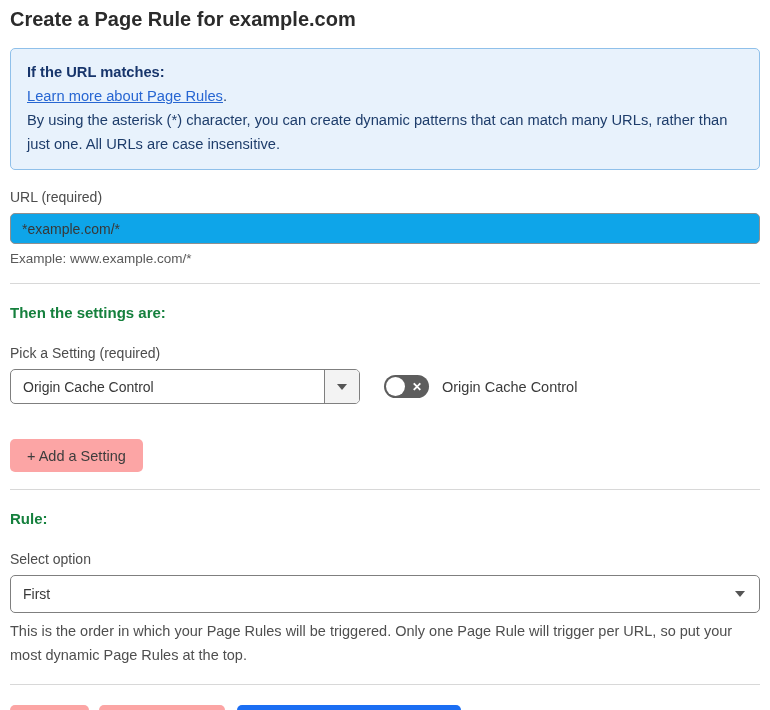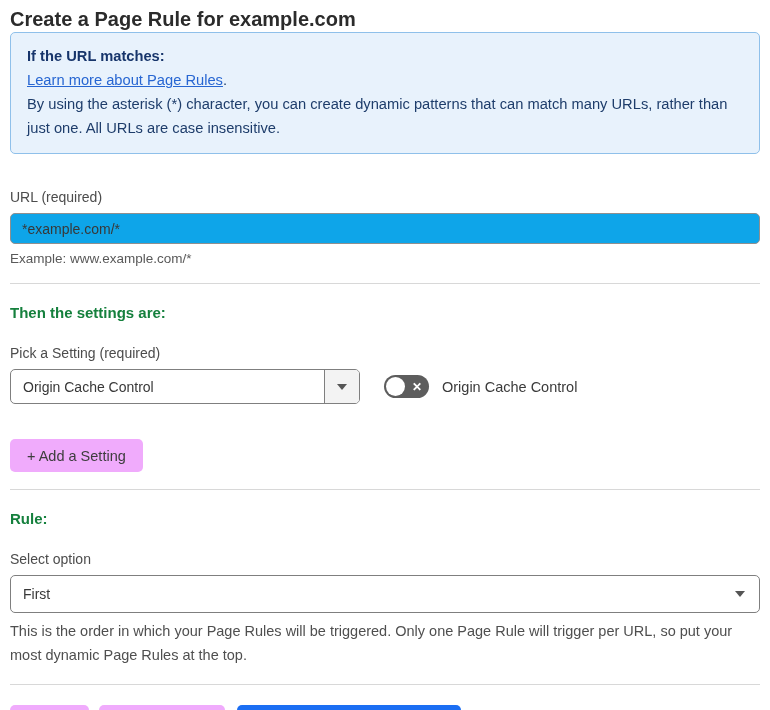--- a/index.html
+++ b/index.html
@@ -10,32 +10,32 @@
     font-family: "Liberation Sans", sans-serif;
     color: #333;
     overflow: hidden;
   }
   .container { padding: 8px 10px 0 10px; }
 
   .page-title {
     font-size: 20px;
     font-weight: 700;
     color: #2b2b2b;
-    margin-bottom: 1px;
+    margin-bottom: 17px;
   }
 
   .info-box {
     background: #e8f2fc;
     border: 1px solid #8fc0ea;
     border-radius: 5px;
     padding: 11px 16px 13px 16px;
     color: #1e3d6b;
     font-size: 14.7px;
     line-height: 24px;
-    margin-bottom: 35px;
+    margin-bottom: 19px;
   }
   .info-box .info-heading {
     font-weight: 700;
     color: #17356b;
   }
   .info-box a.info-link {
     color: #2766d2;
     text-decoration: underline;
     cursor: pointer;
   }
@@ -160,21 +160,21 @@
     justify-content: center;
     height: 33px;
     border: none;
     border-radius: 5px;
     font-family: "Liberation Sans", sans-serif;
     font-size: 14.5px;
     cursor: pointer;
     white-space: nowrap;
   }
   .btn-gray {
-    background: #f0abfc;
+    background: #fca5a5;
     color: #3d3d3d;
   }
   .btn-primary {
     background: #1b6ef3;
     color: #ffffff;
   }
   .add-setting-btn { padding: 0 17px; }
 
   .order-select { width: 100%; height: 38px; }
   .order-select .select-arrow-zone {

